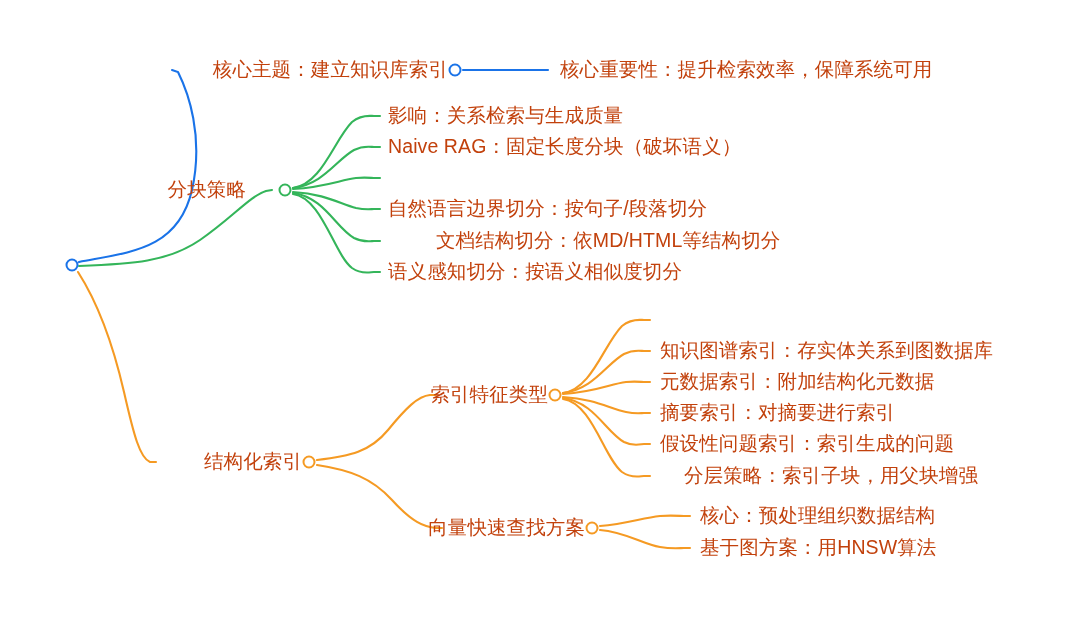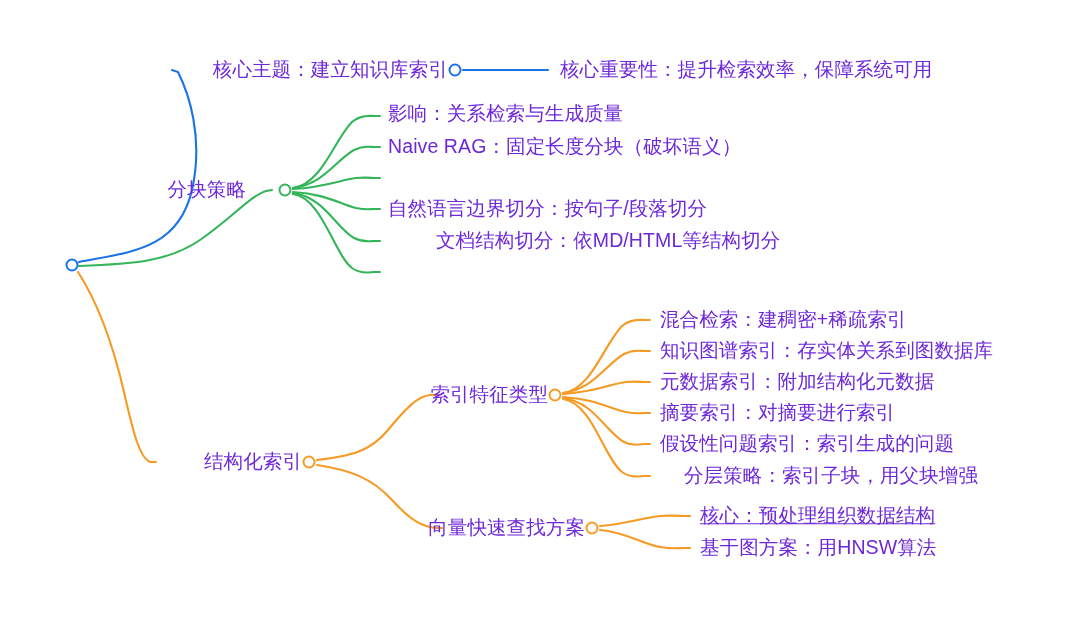--- a/index.html
+++ b/index.html
@@ -22,21 +22,21 @@
     left: 0;
     top: 0;
     width: 1080px;
     height: 621px;
     pointer-events: none;
   }
   .node-label {
     position: absolute;
     font-size: 19.5px;
     line-height: 1;
-    color: #6d28d9;
+    color: #c2410c;
     white-space: nowrap;
     letter-spacing: 0.1px;
     transform: translateY(-50%);
   }
   .node-label.align-right {
     text-align: right;
   }
   .node-dot {
     position: absolute;
     width: 13px;
@@ -89,37 +89,37 @@
 
   <div class="node-dot dot-blue" style="left:72px; top:265px;"></div>
 
   <div class="node-label align-right" style="left:0px; top:70px; width:448px;">核心主题：建立知识库索引</div>
   <div class="node-dot dot-blue" style="left:455px; top:70px;"></div>
   <div class="node-label" style="left:560px; top:70px;">核心重要性：提升检索效率，保障系统可用</div>
 
   <div class="node-label align-right" style="left:0px; top:190px; width:246px;">分块策略</div>
   <div class="node-dot dot-green" style="left:285px; top:190px;"></div>
 
-  <div class="node-label" style="left:388px; top:116px;font-family:Liberation Mono, monospace;">影响：关系检索与生成质量</div>
+  <div class="node-label" style="left:388px; top:116px;">影响：关系检索与生成质量</div>
   <div class="node-label" style="left:388px; top:147px;">Naive RAG：固定长度分块（破坏语义）</div>
   <div class="node-label" style="left:388px; top:209px;">自然语言边界切分：按句子/段落切分</div>
   <div class="node-label" style="left:388px; top:241px;margin-left:48px;">文档结构切分：依MD/HTML等结构切分</div>
+  <div class="node-label" style="left:388px; top:272px;">语义感知切分：按语义相似度切分</div>
 
   <div class="node-label align-right" style="left:0px; top:462px; width:302px;">结构化索引</div>
   <div class="node-dot dot-orange" style="left:309px; top:462px;"></div>
 
   <div class="node-label align-right" style="left:300px; top:395px; width:248px;">索引特征类型</div>
   <div class="node-dot dot-orange" style="left:555px; top:395px;"></div>
 
-  <div class="node-label" style="left:660px; top:320px;">混合检索：建稠密+稀疏索引</div>
   <div class="node-label" style="left:660px; top:351px;text-align:right;">知识图谱索引：存实体关系到图数据库</div>
   <div class="node-label" style="left:660px; top:382px;">元数据索引：附加结构化元数据</div>
   <div class="node-label" style="left:660px; top:413px;text-align:center;">摘要索引：对摘要进行索引</div>
   <div class="node-label" style="left:660px; top:444px;">假设性问题索引：索引生成的问题</div>
   <div class="node-label" style="left:660px; top:476px;margin-left:24px;">分层策略：索引子块，用父块增强</div>
 
   <div class="node-label align-right" style="left:330px; top:528px; width:255px;">向量快速查找方案</div>
   <div class="node-dot dot-orange" style="left:592px; top:528px;"></div>
 
-  <div class="node-label" style="left:700px; top:516px;text-decoration:underline;">核心：预处理组织数据结构</div>
+  <div class="node-label" style="left:700px; top:516px;">核心：预处理组织数据结构</div>
   <div class="node-label" style="left:700px; top:548px;">基于图方案：用HNSW算法</div>
 
 </div>
 
 </body></html>

